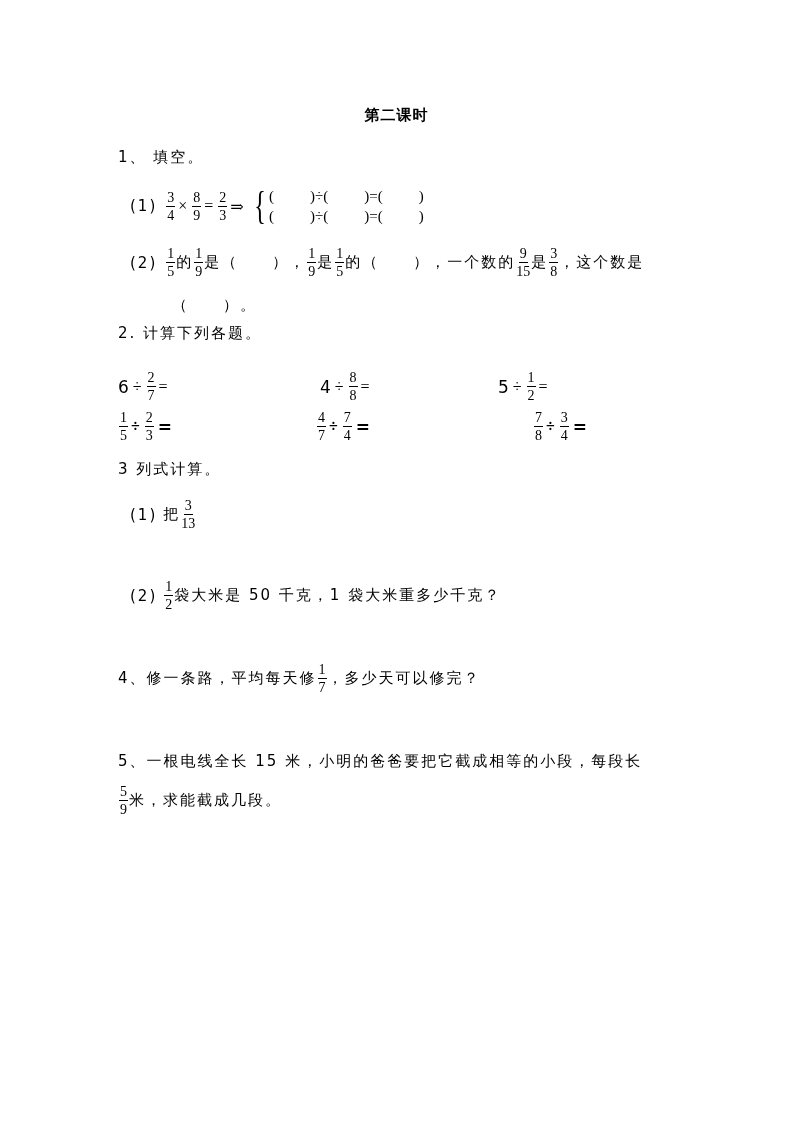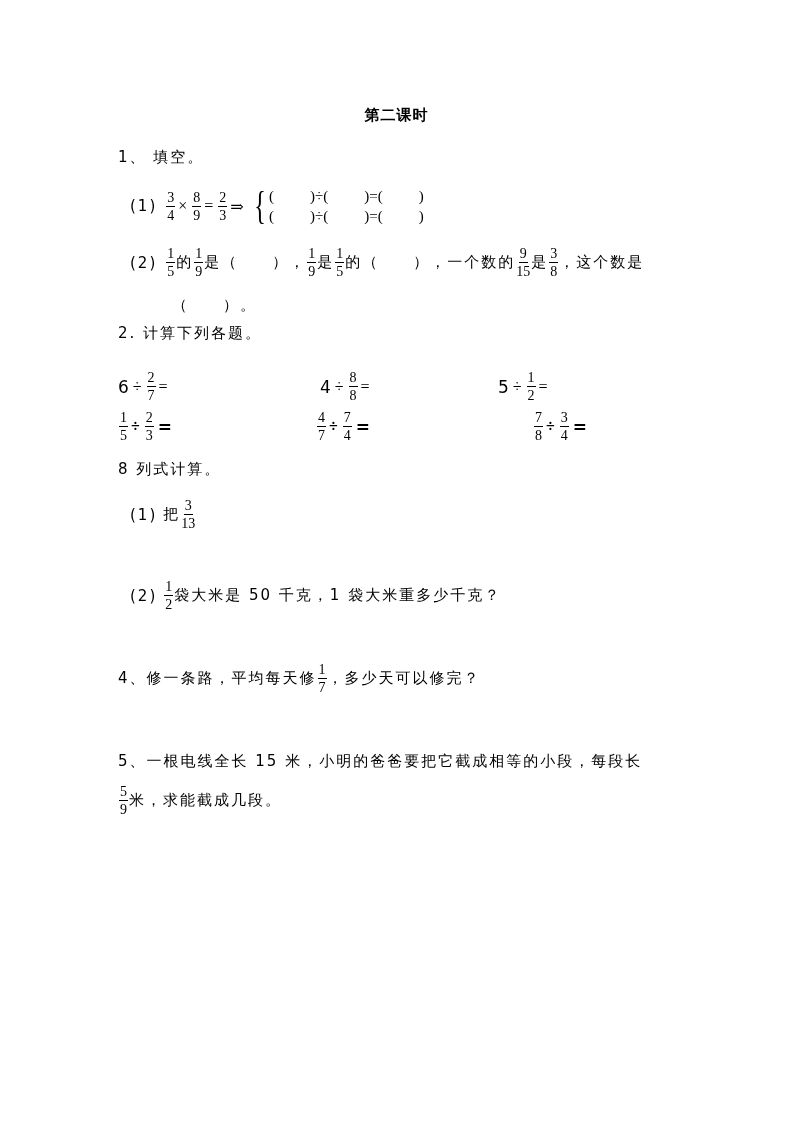--- a/index.html
+++ b/index.html
@@ -171,21 +171,21 @@
       <span class="den">8</span>
     </span>
   <span class="op" style="font-weight:bold;">÷</span>
   <span class="frac">
       <span class="num">3</span>
       <span class="den">4</span>
     </span>
   <span class="bold-eq">=</span>
 </div>
 
-<div class="abs txt" style="left:118px; top:460px;">8  列式计算。</div>
+<div class="abs txt" style="left:118px; top:460px;">3  列式计算。</div>
 
 <div class="abs line txt" style="left:130px; top:498px;">
   <span style="margin-right:6px;">(1)</span>
   <span>把</span>
   <span class="frac">
       <span class="num">3</span>
       <span class="den">13</span>
     </span>
 </div>
 

